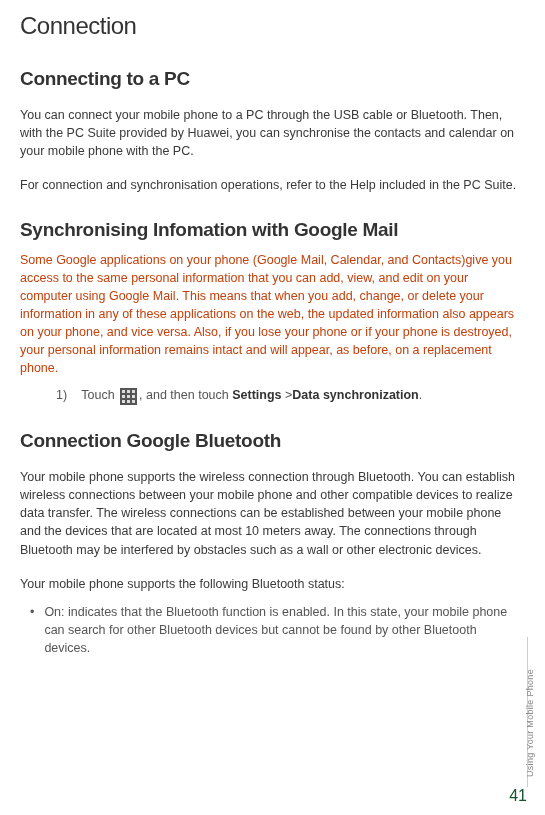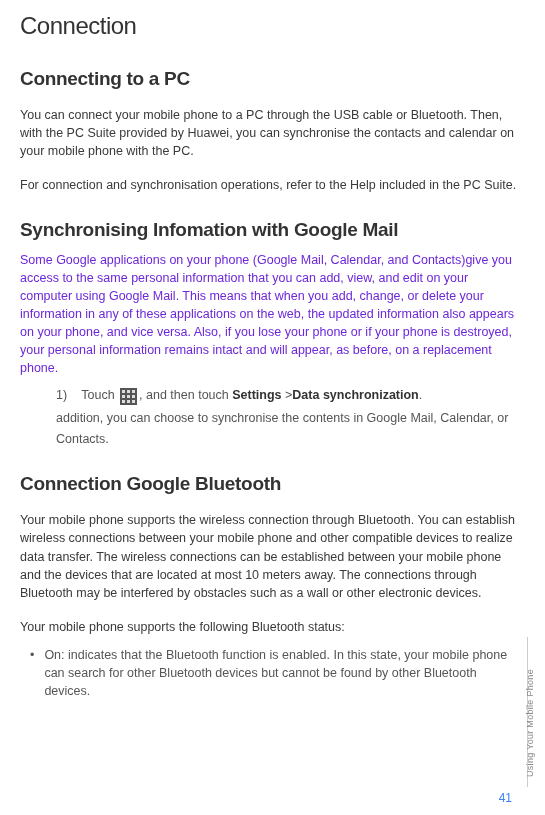--- a/index.html
+++ b/index.html
@@ -36,21 +36,21 @@
     .body-text {
       font-size: 12.5px;
       line-height: 1.45;
       color: #3a3a3a;
       margin-bottom: 8px;
       margin-top: 16px;
     }
     .body-text-gray {
       font-size: 12.5px;
       line-height: 1.45;
-      color: #6d28d9;
+      color: #c2410c;
       margin-bottom: 8px;
     }
     .steps {
       font-size: 12.5px;
       line-height: 1.65;
       color: #555;
       padding-left: 36px;
       margin-bottom: 8px;
     }
     .step-line {
@@ -81,23 +81,23 @@
     .bullet {
       display: flex;
       gap: 10px;
     }
     .bullet-dot {
       flex: 0 0 auto;
     }
     .page-number {
       position: absolute;
       bottom: 10px;
-      right: 33px;
-      font-size: 12px;
-      color: #3b82f6;
+      right: 18px;
+      font-size: 16px;
+      color: #14532d;
     }
     .side-label {
       position: absolute;
       bottom: 38px;
       right: 10px;
       font-size: 9px;
       color: #888;
       writing-mode: vertical-rl;
       transform: rotate(180deg);
       letter-spacing: 0.3px;
@@ -132,21 +132,20 @@
           <rect x="7" y="2" width="3" height="3" fill="#ddd"></rect>
           <rect x="12" y="2" width="3" height="3" fill="#ddd"></rect>
           <rect x="2" y="7" width="3" height="3" fill="#ddd"></rect>
           <rect x="7" y="7" width="3" height="3" fill="#ddd"></rect>
           <rect x="12" y="7" width="3" height="3" fill="#ddd"></rect>
           <rect x="2" y="12" width="3" height="3" fill="#ddd"></rect>
           <rect x="7" y="12" width="3" height="3" fill="#ddd"></rect>
           <rect x="12" y="12" width="3" height="3" fill="#ddd"></rect>
         </svg></span><span>, and then touch </span><span class="step-strong">Settings</span><span> &gt;</span><span class="step-strong">Data synchronization</span><span>.</span>
   </div>
-  <div>addition, you can choose to synchronise the contents in Google Mail, Calendar, or Contacts.</div>
 </div>
 
 <h2 class="mt">Connection Google Bluetooth</h2>
 <p class="body-text">Your mobile phone supports the wireless connection through Bluetooth. You can establish wireless connections between your mobile phone and other compatible devices to realize data transfer. The wireless connections can be established between your mobile phone and the devices that are located at most 10 meters away. The connections through Bluetooth may be interfered by obstacles such as a wall or other electronic devices.</p>
 <p class="body-text">Your mobile phone supports the following Bluetooth status:</p>
 
 <div class="bullet-list">
   <div class="bullet">
     <span class="bullet-dot">•</span>
     <span>On: indicates that the Bluetooth function is enabled. In this state, your mobile phone can search for other Bluetooth devices but cannot be found by other Bluetooth devices.</span>

